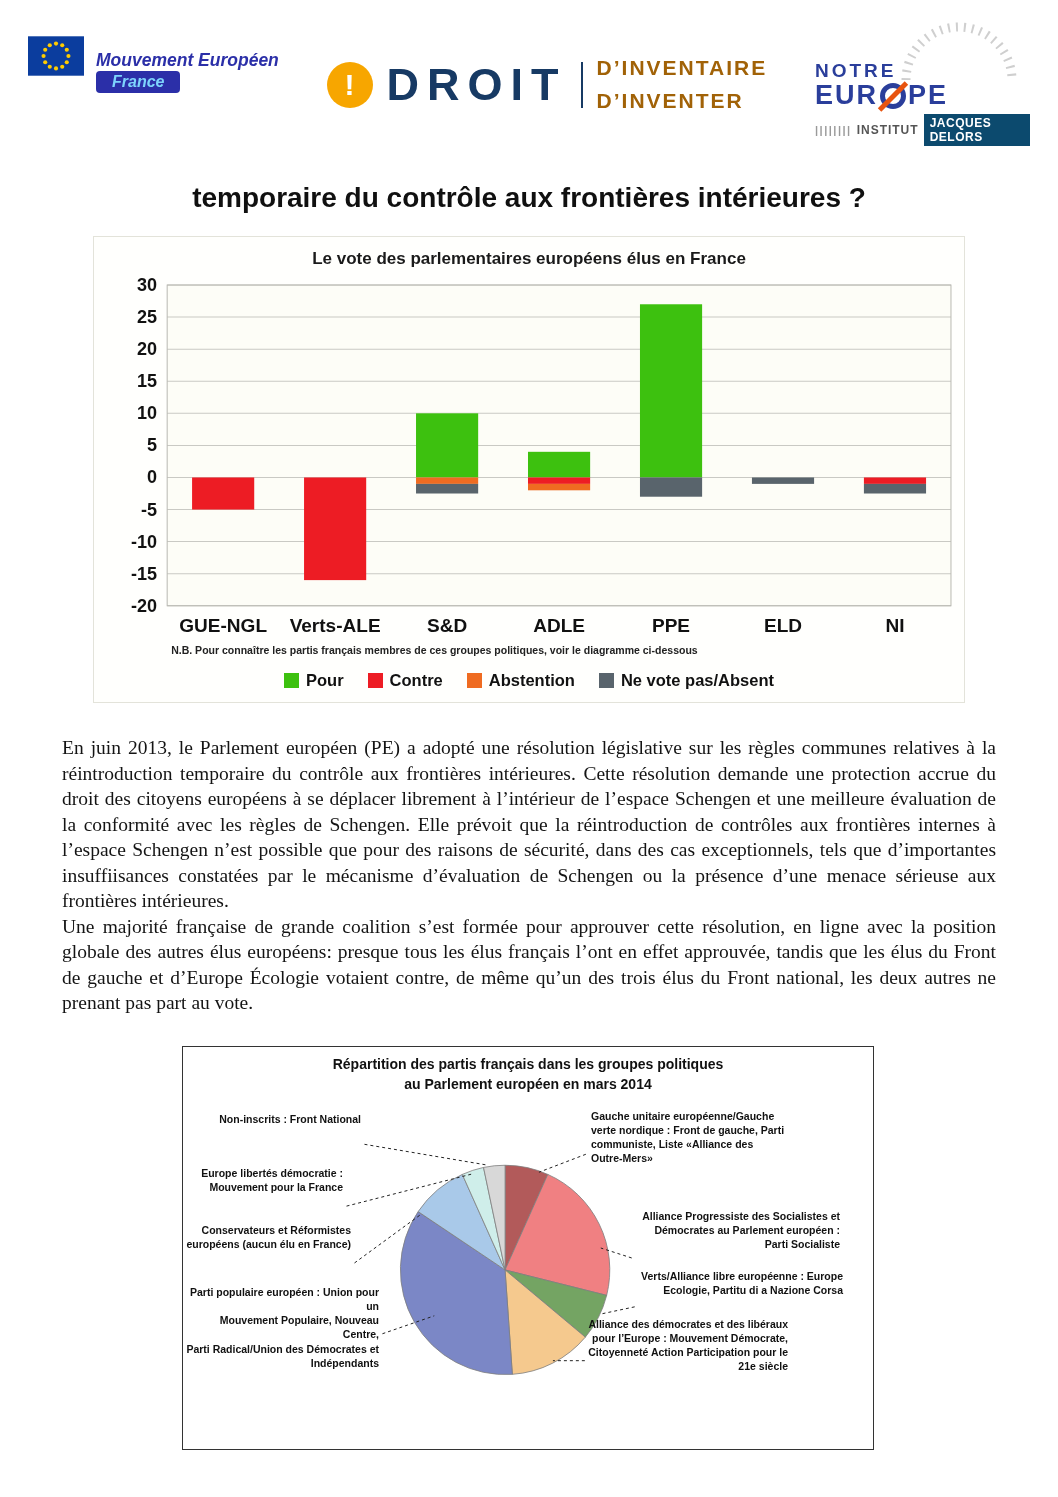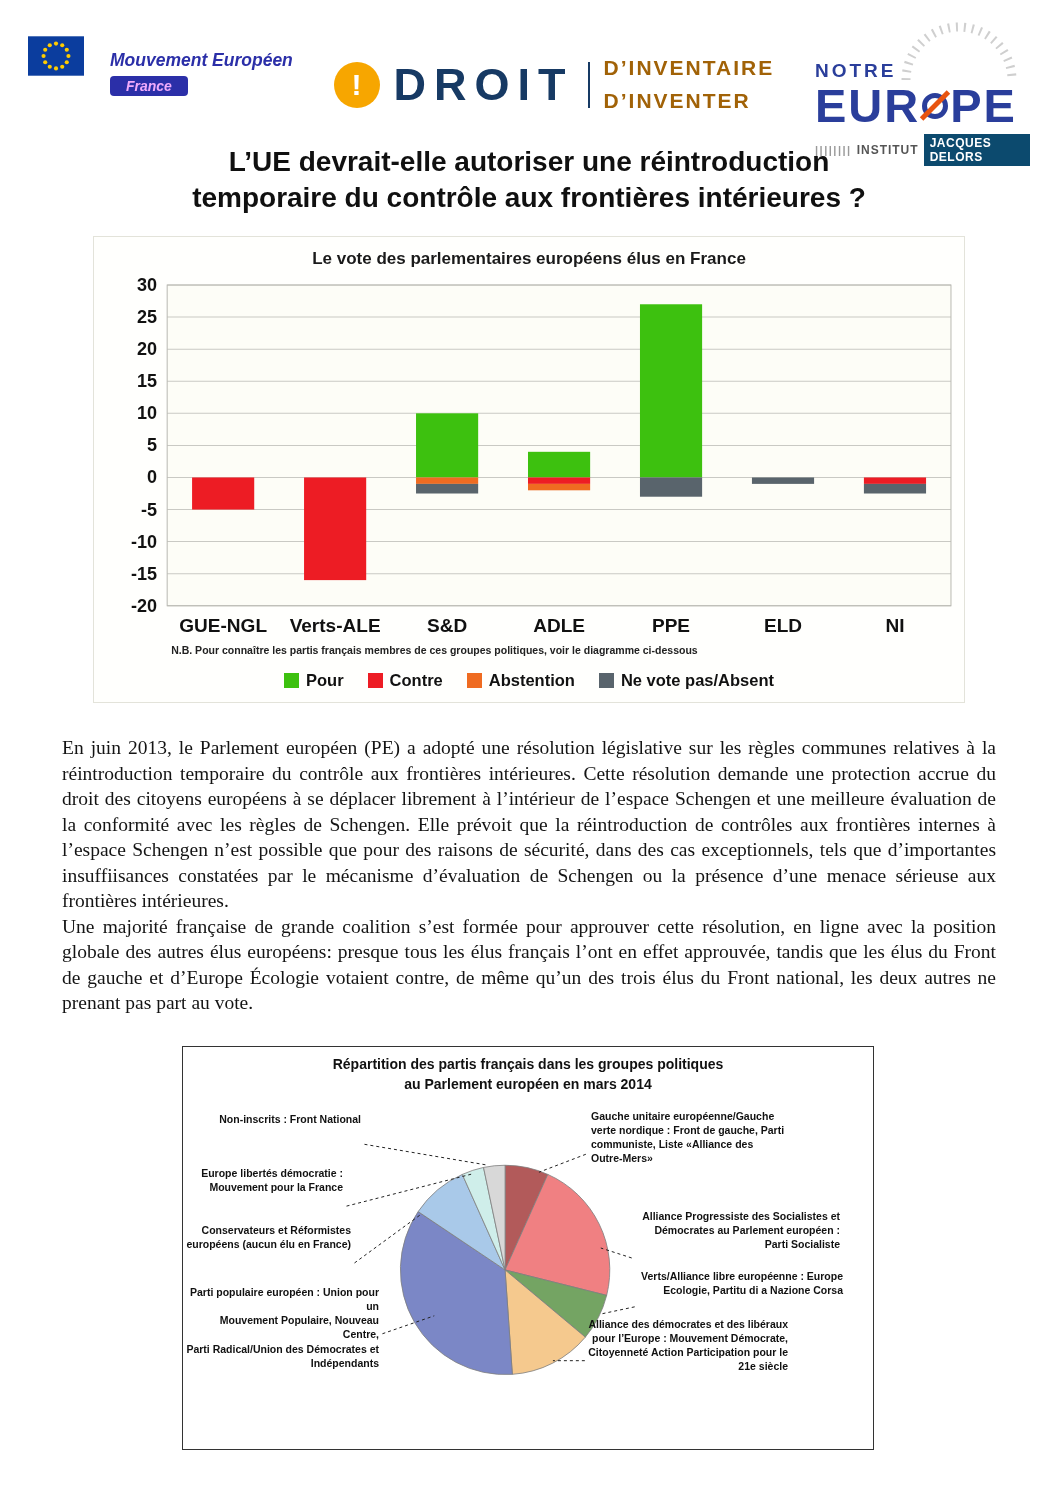--- a/index.html
+++ b/index.html
@@ -1,33 +1,33 @@
 <!DOCTYPE html>
 <html><head>
 <meta charset="utf-8">
 <style>
   html,body{margin:0;padding:0;background:#9a9a9a;}
   .page{position:relative;width:1058px;height:1497px;margin:0 auto;background:#ffffff;
         font-family:"Liberation Sans",sans-serif;color:#111;overflow:hidden;}
 
   
   .logos{display:flex;justify-content:space-between;align-items:flex-start;padding:30px 28px 0 28px;height:120px;box-sizing:border-box;}
-  .logo-me{display:flex;gap:26px;align-items:flex-start;padding-top:6px;}
+  .logo-me{display:flex;gap:12px;align-items:flex-start;padding-top:6px;}
   .me-text{display:flex;flex-direction:column;align-items:flex-start;padding-top:14px;}
   .me-name{color:#2b2fa8;font-weight:bold;font-style:italic;font-size:17.5px;}
-  .me-country{display:inline-block;background:#2b2fa8;color:#f0abfc;font-weight:bold;font-style:italic;font-size:14px;padding:2px 16px;border-radius:4px;margin-top:5px;}
+  .me-country{display:inline-block;background:#2b2fa8;color:#7dd3fc;font-weight:bold;font-style:italic;font-size:16px;padding:2px 16px;border-radius:4px;}
   .logo-droit{display:flex;align-items:center;gap:14px;padding-top:22px;}
   .droit-circle{width:46px;height:46px;border-radius:50%;background:#f7a600;color:#fff;font-weight:bold;font-size:30px;display:flex;align-items:center;justify-content:center;flex:0 0 auto;}
   .droit-word{color:#173a64;font-size:45px;font-weight:bold;letter-spacing:8px;line-height:1;}
   .droit-divider{width:2px;height:46px;background:#173a64;}
   .droit-sub{color:#a16207;font-weight:bold;font-size:21px;letter-spacing:2px;line-height:1.55;}
   .logo-ne{position:relative;width:215px;padding-top:30px;}
   .gauge{position:absolute;top:-8px;right:6px;}
   .ne-notre{color:#2a3e9b;font-weight:bold;font-size:19px;letter-spacing:3px;position:relative;}
-  .ne-europe{color:#2a3e9b;font-weight:bold;font-size:47px;letter-spacing:2px;display:flex;align-items:center;line-height:1;position:relative;}
+  .ne-europe{color:#2a3e9b;font-weight:bold;font-size:27px;letter-spacing:2px;display:flex;align-items:flex-end;line-height:1;position:relative;}
   .ne-o{position:relative;display:inline-block;width:26px;height:26px;margin:0 2px;}
   .ne-o-ring{position:absolute;inset:0;border:5px solid #2a3e9b;border-radius:50%;box-sizing:border-box;}
   .ne-o-needle{position:absolute;width:38px;height:5px;background:#e8540f;top:10.5px;left:-6px;transform:rotate(-45deg);}
   .ne-inst{margin-top:5px;display:flex;align-items:center;gap:5px;font-size:12px;position:relative;}
   .ne-hatch{color:#9a9a9a;font-weight:bold;letter-spacing:1.5px;font-size:11px;}
   .ne-institut{color:#555;font-weight:bold;letter-spacing:1px;}
   .ne-jd{background:#0c4a6e;color:#fff;font-weight:bold;padding:2px 6px;letter-spacing:.5px;}
 
   
   .page-title{text-align:center;font-weight:bold;font-size:28px;line-height:1.3;color:#101010;margin-top:24px;}
@@ -116,21 +116,21 @@
       </div>
       <div class="ne-inst">
         <span class="ne-hatch">||||||||</span>
         <span class="ne-institut">INSTITUT</span>
         <span class="ne-jd">JACQUES DELORS</span>
       </div>
     </div>
   </header>
 
   <h1 class="page-title">
-    <span>L’UE devrait-elle autoriser une réintroduction</span><br>
+    <br>
     <span>temporaire du contrôle aux frontières intérieures ?</span>
   </h1>
 
   <section class="chart-block">
     <div class="chart-title">Le vote des parlementaires européens élus en France</div>
     <svg id="barChart" viewBox="0 0 854 392">
         <rect x="66" y="12" width="782" height="320" fill="#fdfdf7"></rect>
         <line x1="66" y1="332" x2="848" y2="332" stroke="#c9c9c4" stroke-width="1"></line>
         <text x="56" y="338" text-anchor="end" class="ytick">-20</text>
         <line x1="66" y1="300" x2="848" y2="300" stroke="#c9c9c4" stroke-width="1"></line>

